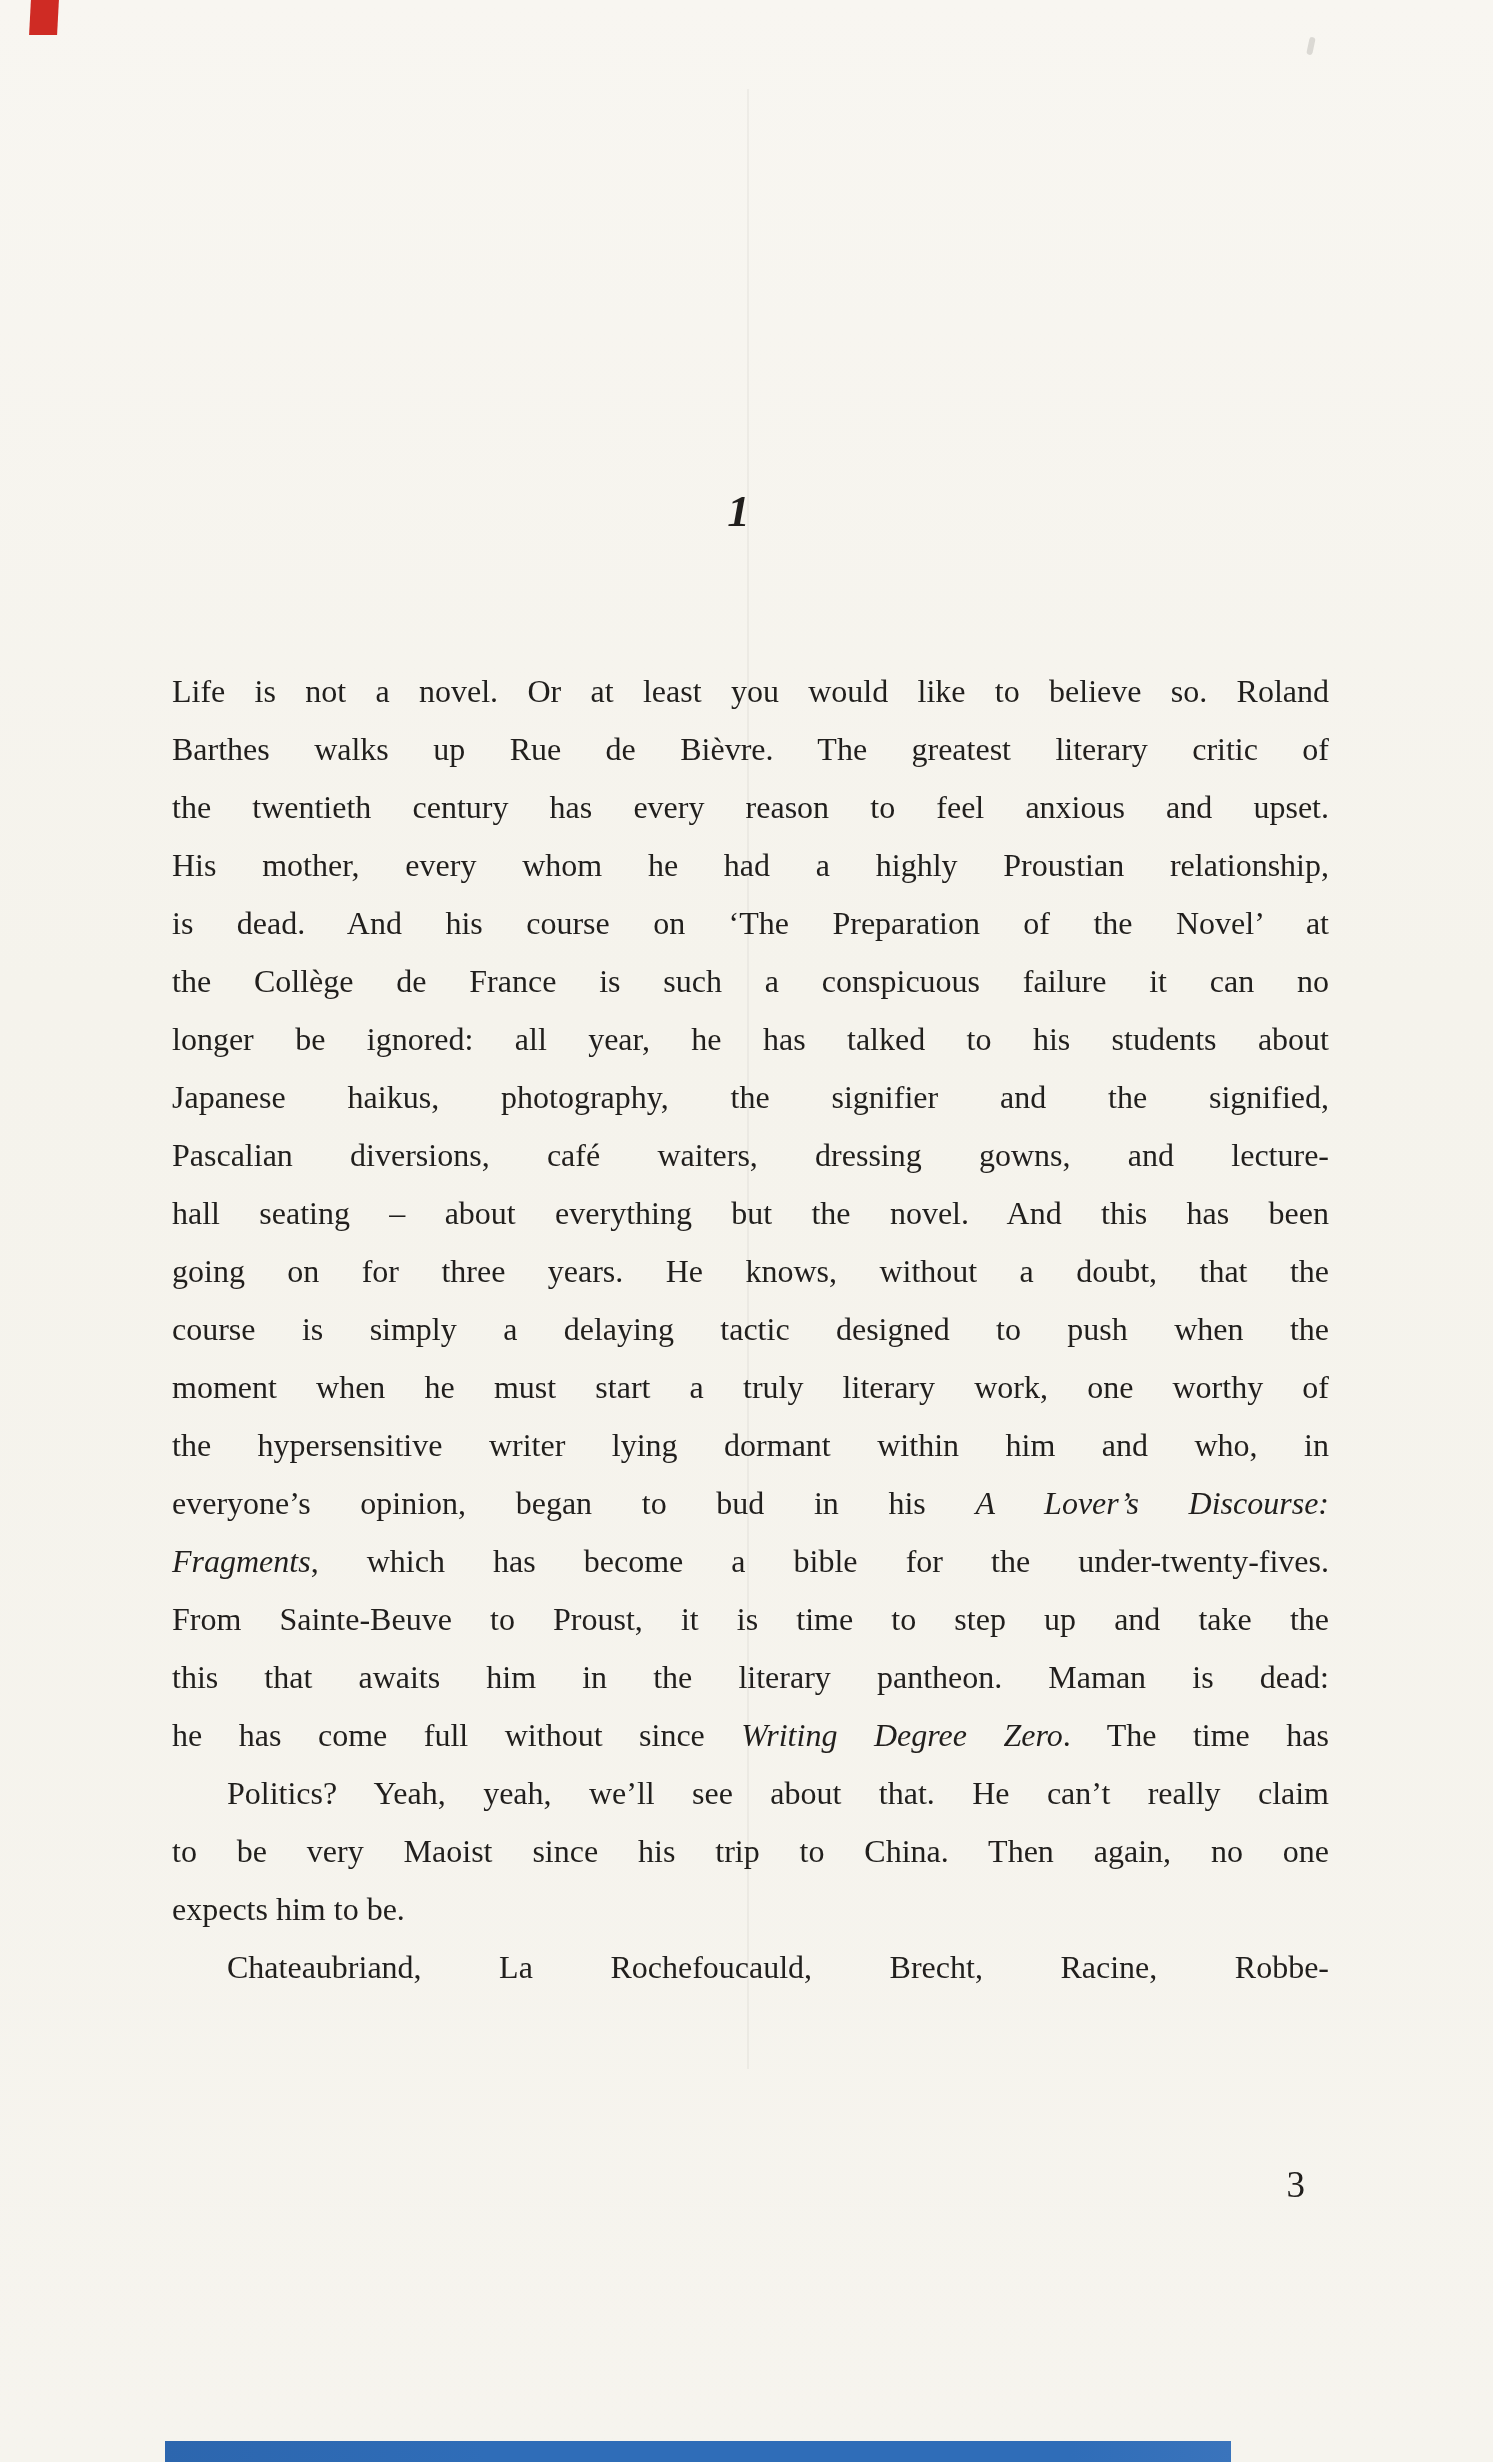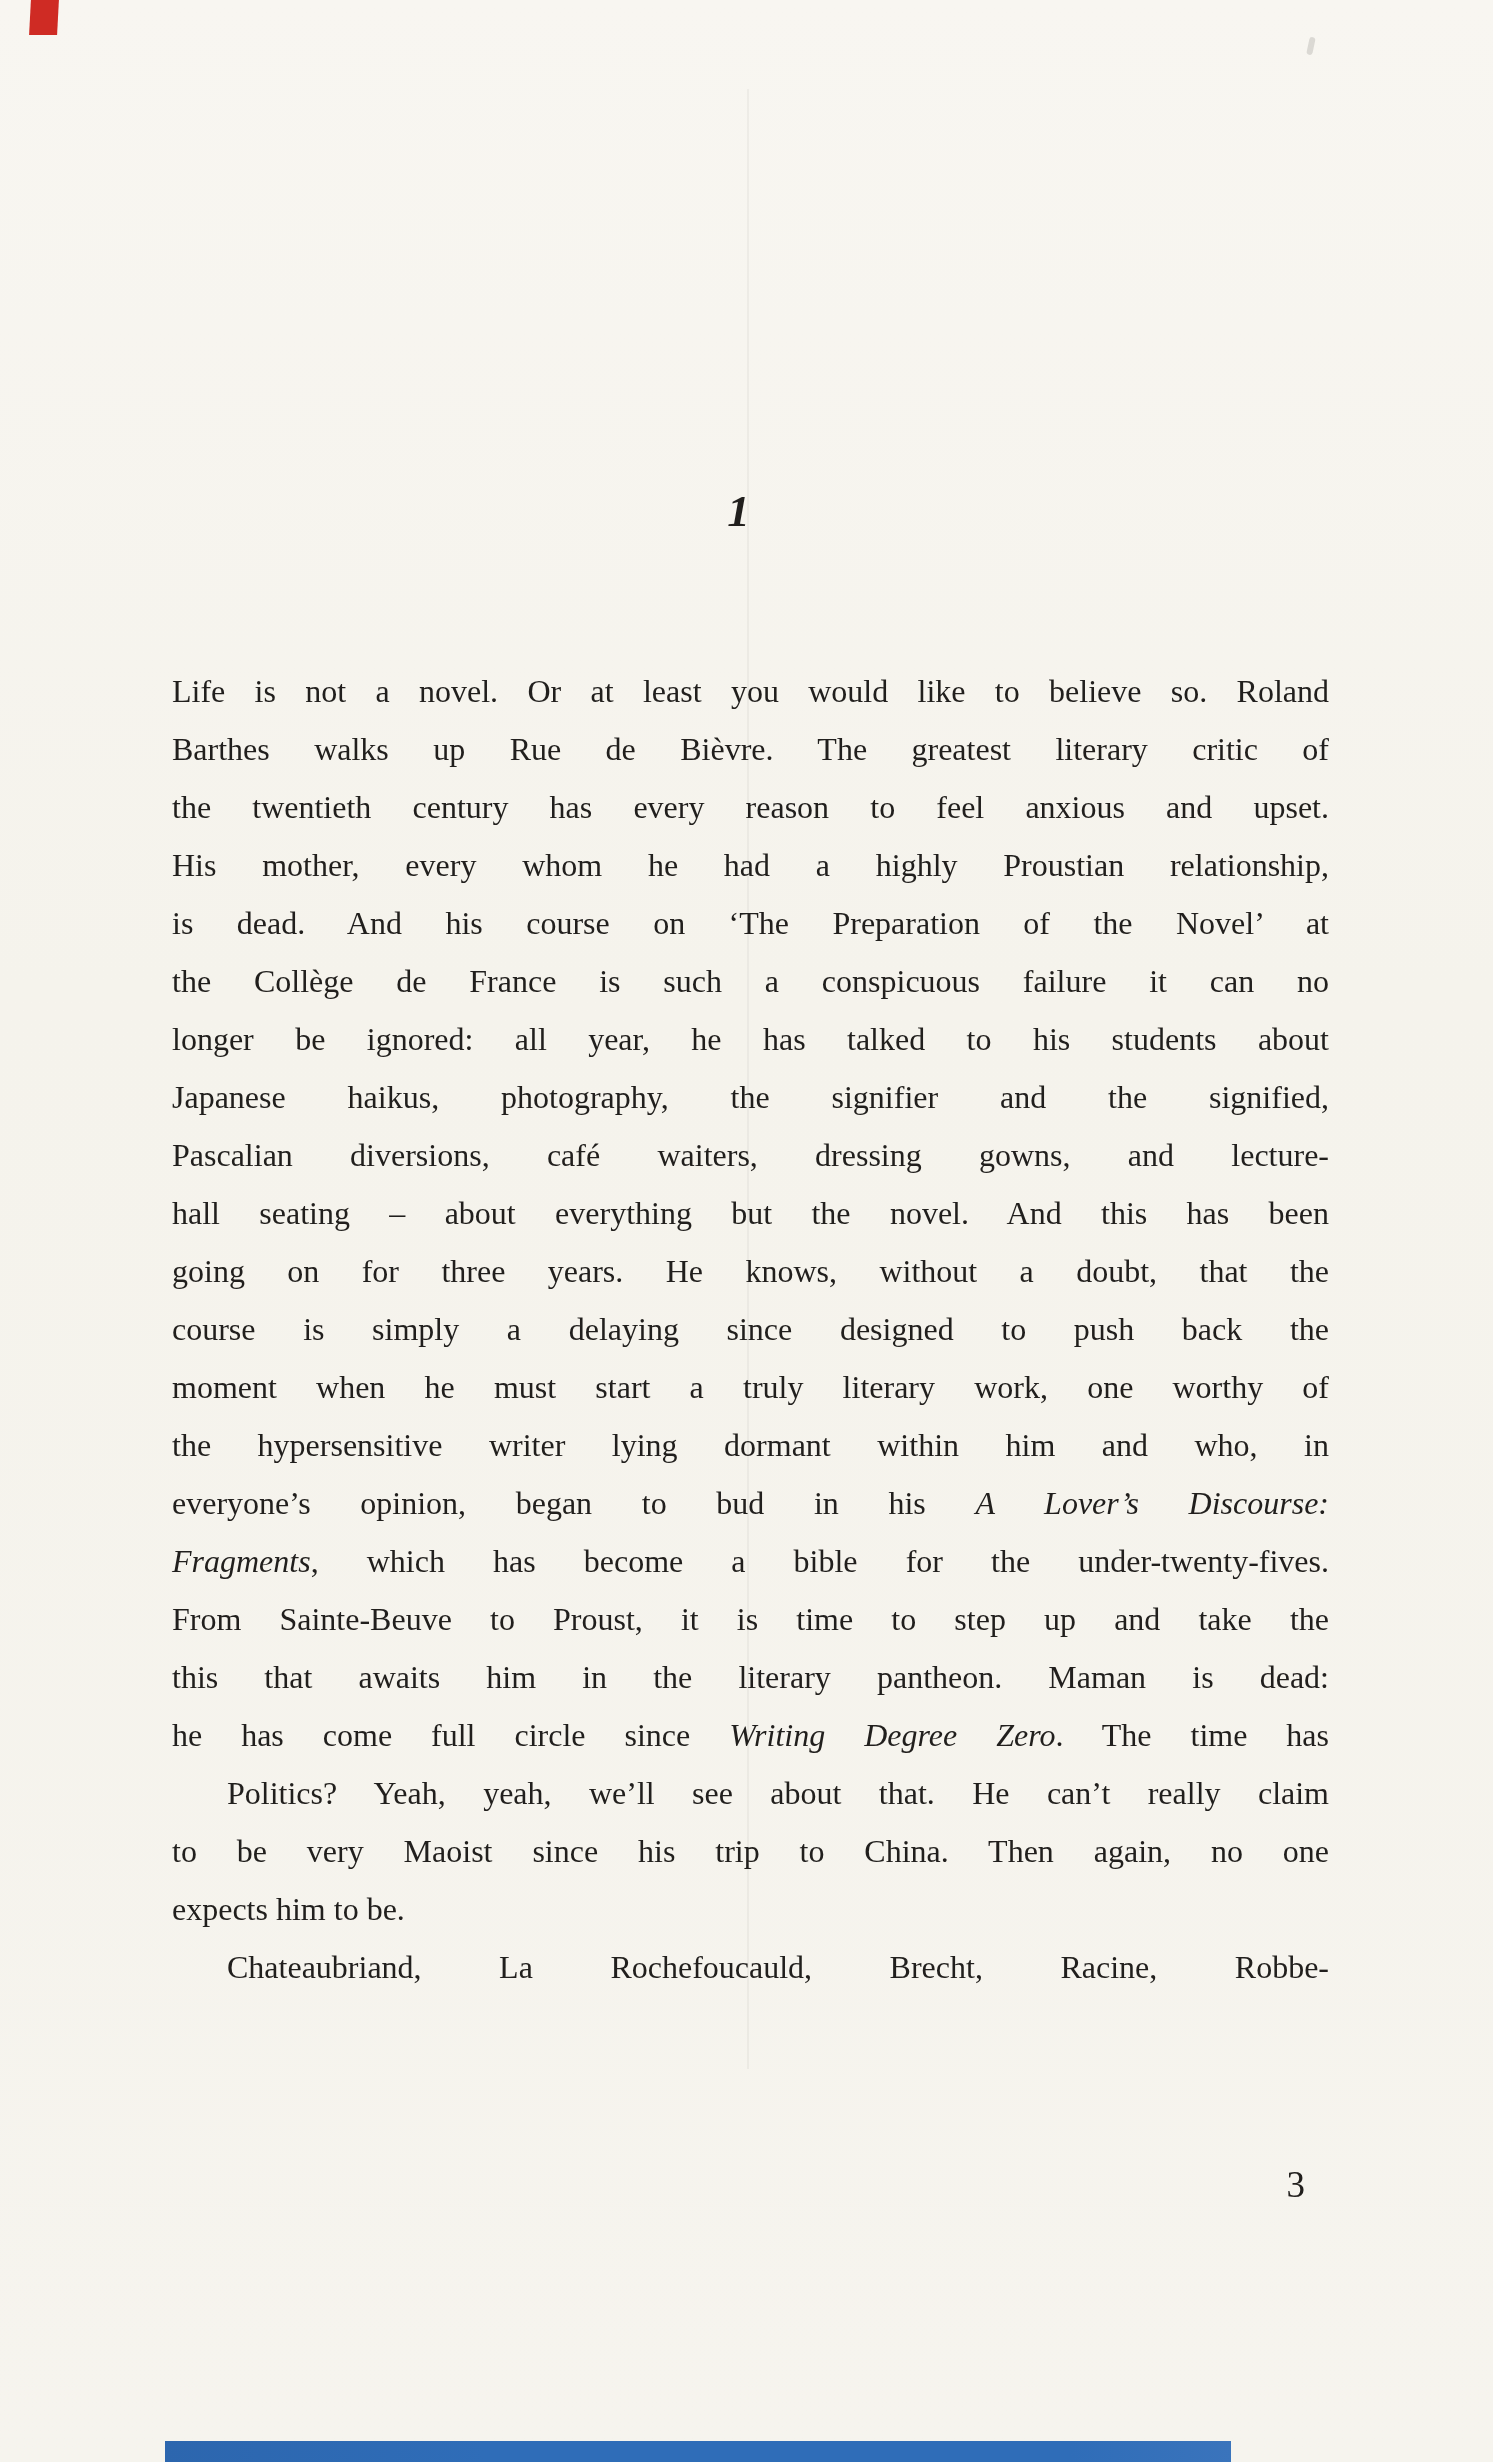--- a/index.html
+++ b/index.html
@@ -114,28 +114,28 @@
         <div class="line"><span>Barthes walks up Rue de Bièvre. The greatest literary critic of</span></div>
         <div class="line"><span>the twentieth century has every reason to feel anxious and upset.</span></div>
         <div class="line"><span>His mother, every whom he had a highly Proustian relationship,</span></div>
         <div class="line"><span>is dead. And his course on ‘The Preparation of the Novel’ at</span></div>
         <div class="line"><span>the Collège de France is such a conspicuous failure it can no</span></div>
         <div class="line"><span>longer be ignored: all year, he has talked to his students about</span></div>
         <div class="line"><span>Japanese haikus, photography, the signifier and the signified,</span></div>
         <div class="line"><span>Pascalian diversions, café waiters, dressing gowns, and lecture-</span></div>
         <div class="line"><span>hall seating – about everything but the novel. And this has been</span></div>
         <div class="line"><span>going on for three years. He knows, without a doubt, that the</span></div>
-        <div class="line"><span>course is simply a delaying since designed to push back the</span></div>
+        <div class="line"><span>course is simply a delaying tactic designed to push when the</span></div>
         <div class="line"><span>moment when he must start a truly literary work, one worthy of</span></div>
         <div class="line"><span>the hypersensitive writer lying dormant within him and who, in</span></div>
         <div class="line"><span>everyone’s opinion, began to bud in his </span><span class="italic">A Lover’s Discourse:</span></div>
         <div class="line"><span class="italic">Fragments</span><span>, which has become a bible for the under-twenty-fives.</span></div>
         <div class="line"><span>From Sainte-Beuve to Proust, it is time to step up and take the</span></div>
         <div class="line"><span>this that awaits him in the literary pantheon. Maman is dead:</span></div>
-        <div class="line"><span>he has come full circle since </span><span class="italic">Writing Degree Zero</span><span>. The time has</span></div>
+        <div class="line"><span>he has come full without since </span><span class="italic">Writing Degree Zero</span><span>. The time has</span></div>
       </div>
       <div class="para indent">
         <div class="line"><span>Politics? Yeah, yeah, we’ll see about that. He can’t really claim</span></div>
         <div class="line"><span>to be very Maoist since his trip to China. Then again, no one</span></div>
         <div class="line last"><span>expects him to be.</span></div>
       </div>
       <div class="para indent">
         <div class="line"><span>Chateaubriand, La Rochefoucauld, Brecht, Racine, Robbe-</span></div>
       </div>
     </div>

